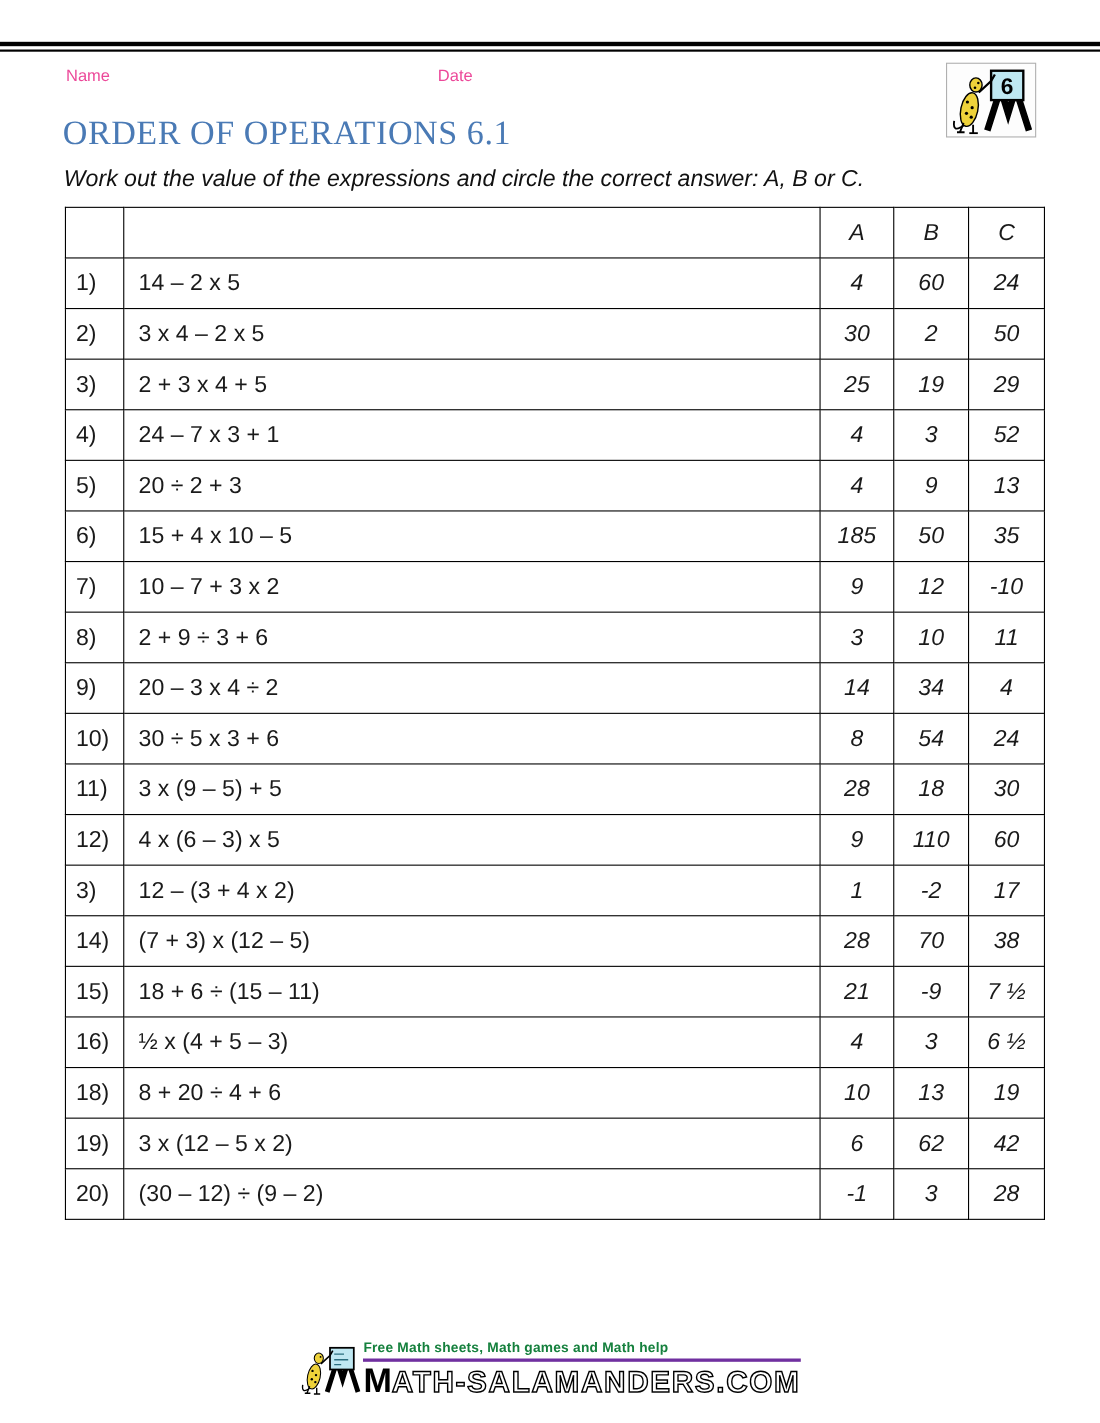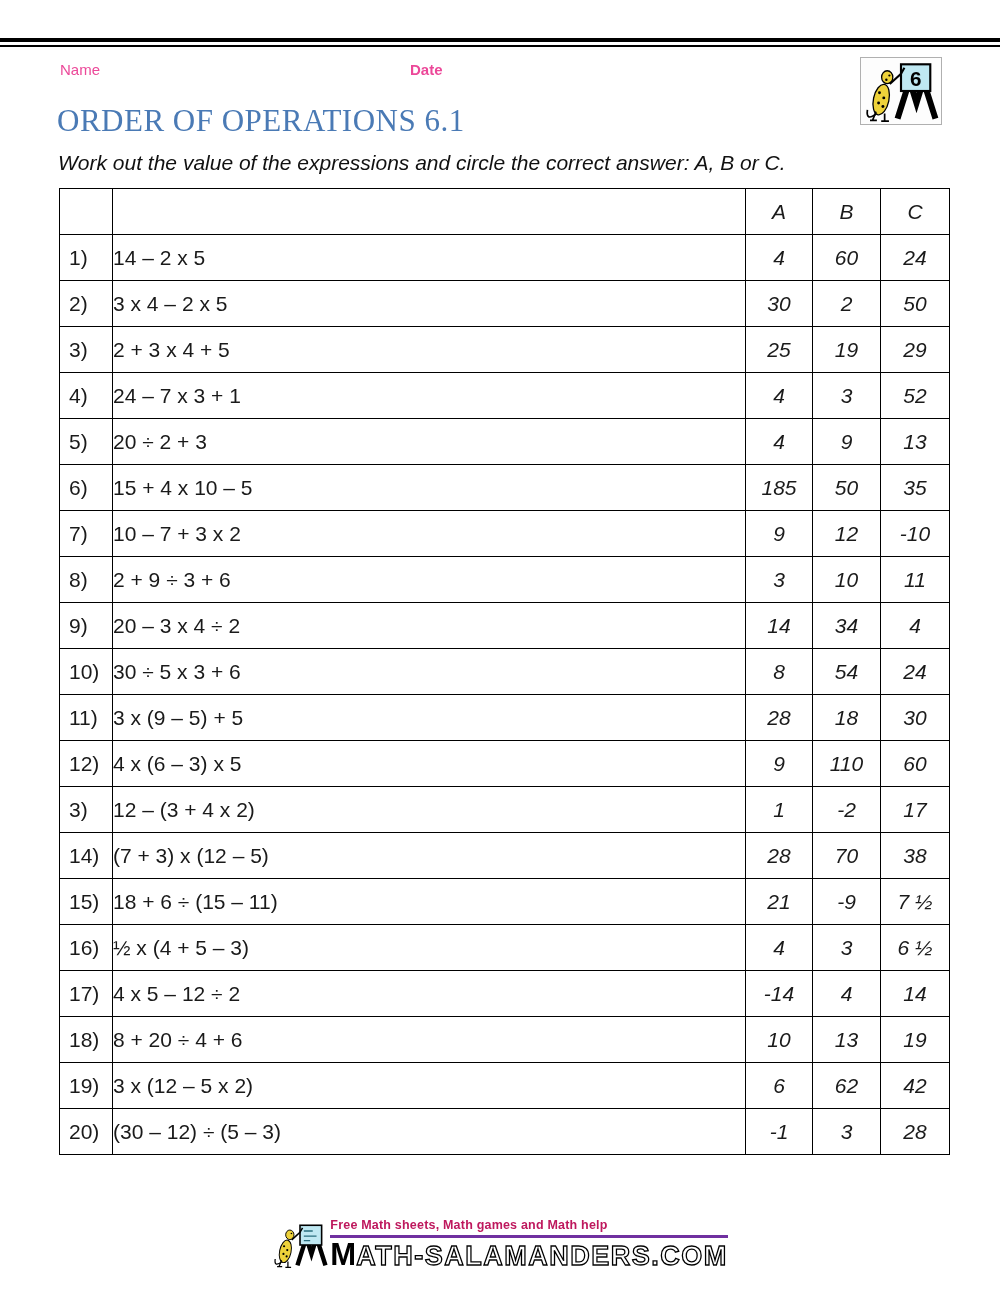--- a/index.html
+++ b/index.html
@@ -14,21 +14,21 @@
     width:1000px;height:1294px;position:relative;background:#ffffff;
     font-family:"Liberation Sans",sans-serif;color:var(--ink);
     overflow:hidden;
   }
   .top-rule{
     position:absolute;top:38px;left:0;width:1000px;height:3px;
     border-top:4px solid #000;border-bottom:2px solid #000;
   }
   .meta-label{position:absolute;top:61px;font-size:15px;color:#ec4899;}
   .name-label{left:60px;}
-  .date-label{left:410px;font-weight:bold;}
+  .date-label{left:398px;}
   .grade-badge{
     position:absolute;left:860px;top:57px;width:82px;height:68px;
     background:#fdfdfd;border:1px solid #b0b0b0;box-sizing:border-box;
     display:flex;align-items:center;justify-content:center;
   }
   .page-title{
     position:absolute;left:57px;top:103px;
     font-family:"Liberation Serif",serif;font-size:31px;
     color:var(--title-blue);letter-spacing:0.5px;white-space:nowrap;
   }
@@ -45,28 +45,28 @@
     font-size:21px;font-weight:normal;overflow:hidden;white-space:nowrap;
     vertical-align:middle;
   }
   .c-num{width:53px;}
   .c-expr{width:633px;}
   .c-a{width:67px;}
   .c-b{width:68px;}
   .c-c{width:69px;}
   .worksheet th{font-style:italic;text-align:center;}
   .worksheet td.cell-num{padding-left:9px;text-align:left;}
-  .worksheet td.cell-expr{padding-left:0;text-align:left;}
+  .worksheet td.cell-expr{padding-left:13px;text-align:left;}
   .worksheet td.cell-ans{font-style:italic;text-align:center;}
   .footer-logo{
     position:absolute;left:0;top:1212px;width:1000px;
     display:flex;justify-content:center;align-items:flex-start;gap:2px;
   }
   .footer-right{display:flex;flex-direction:column;margin-top:6px;}
-  .footer-tagline{font-size:12.5px;font-weight:bold;color:#be185d;letter-spacing:0.2px;}
+  .footer-tagline{font-size:12.5px;font-weight:bold;color:#15803d;letter-spacing:0.2px;}
   .purple-rule{height:3px;background:var(--purple-rule);margin-top:3px;width:100%;}
   .site-name{
     font-size:27px;font-weight:bold;letter-spacing:1.5px;line-height:1.05;
     color:#ffffff;-webkit-text-stroke:1.3px #000;margin-top:1px;
     font-family:"Liberation Sans",sans-serif;
   }
   .site-m{
     color:#000;-webkit-text-stroke:0;font-size:31px;letter-spacing:0;
   }
 </style>
@@ -224,43 +224,36 @@
     <td class="cell-ans">7 ½</td>
   </tr>
       <tr>
     <td class="cell-num">16)</td>
     <td class="cell-expr">½ x (4 + 5 – 3)</td>
     <td class="cell-ans">4</td>
     <td class="cell-ans">3</td>
     <td class="cell-ans">6 ½</td>
   </tr>
       <tr>
-    <td class="cell-num">17)</td>
-    <td class="cell-expr">4 x 5 – 12 ÷ 2</td>
-    <td class="cell-ans">-14</td>
-    <td class="cell-ans">4</td>
-    <td class="cell-ans">14</td>
-  </tr>
-      <tr>
     <td class="cell-num">18)</td>
     <td class="cell-expr">8 + 20 ÷ 4 + 6</td>
     <td class="cell-ans">10</td>
     <td class="cell-ans">13</td>
     <td class="cell-ans">19</td>
   </tr>
       <tr>
     <td class="cell-num">19)</td>
     <td class="cell-expr">3 x (12 – 5 x 2)</td>
     <td class="cell-ans">6</td>
     <td class="cell-ans">62</td>
     <td class="cell-ans">42</td>
   </tr>
       <tr>
     <td class="cell-num">20)</td>
-    <td class="cell-expr">(30 – 12) ÷ (5 – 3)</td>
+    <td class="cell-expr">(30 – 12) ÷ (9 – 2)</td>
     <td class="cell-ans">-1</td>
     <td class="cell-ans">3</td>
     <td class="cell-ans">28</td>
   </tr>
     </tbody>
 </table>
 
 <div class="footer-logo">
   <svg width="56" height="58" viewBox="0 0 88 72" style="margin-top:4px;">
     <path d="M40 68 L54 24 L62 50 L70 24 L84 68" fill="none" stroke="#000" stroke-width="7" stroke-linejoin="miter"></path>

